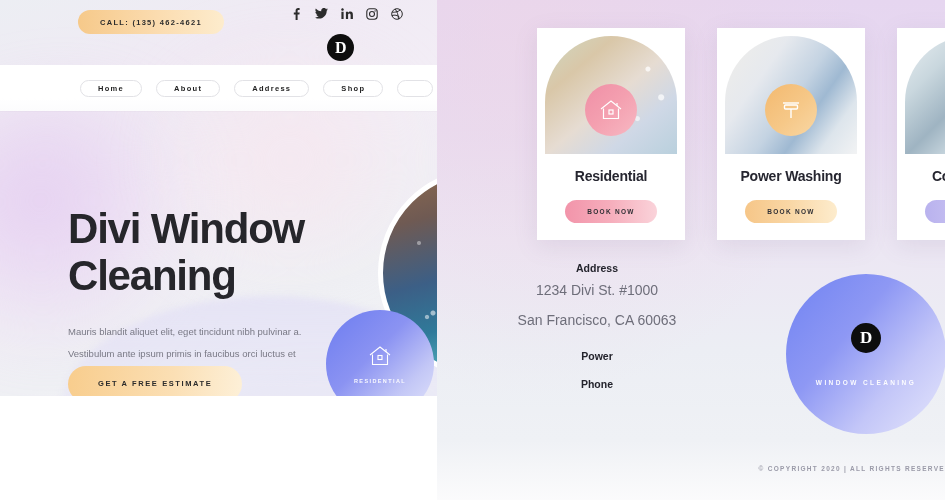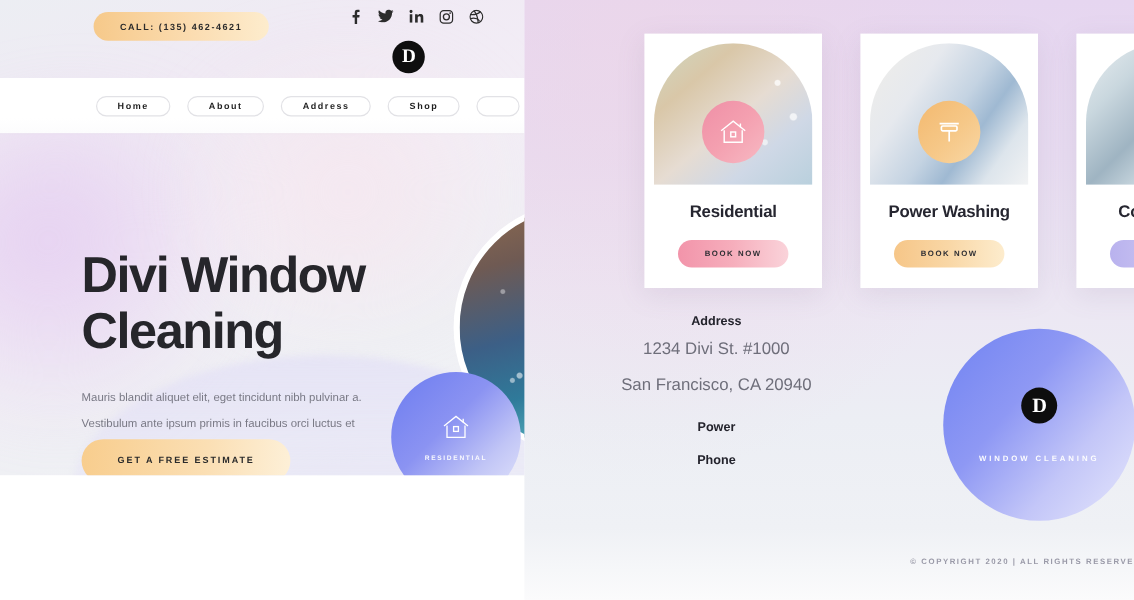--- a/index.html
+++ b/index.html
@@ -525,21 +525,21 @@
 
         <div class="card-title">Commercial</div>
         <button class="book-btn bb-blue">BOOK NOW</button>
       </div>
 
     </div>
 
     <div class="contact">
       <div class="c-head first">Address</div>
       <div class="c-line">1234 Divi St. #1000</div>
-      <div class="c-line">San Francisco, CA 20940</div>
+      <div class="c-line">San Francisco, CA 60063</div>
       <div class="c-head">Power</div>
       <div class="c-head">Phone</div>
     </div>
 
     <div class="brand-circle">
       <div class="bc-logo">
         <span>D</span>
       </div>
       <div class="bc-txt">WINDOW CLEANING</div>
     </div>

